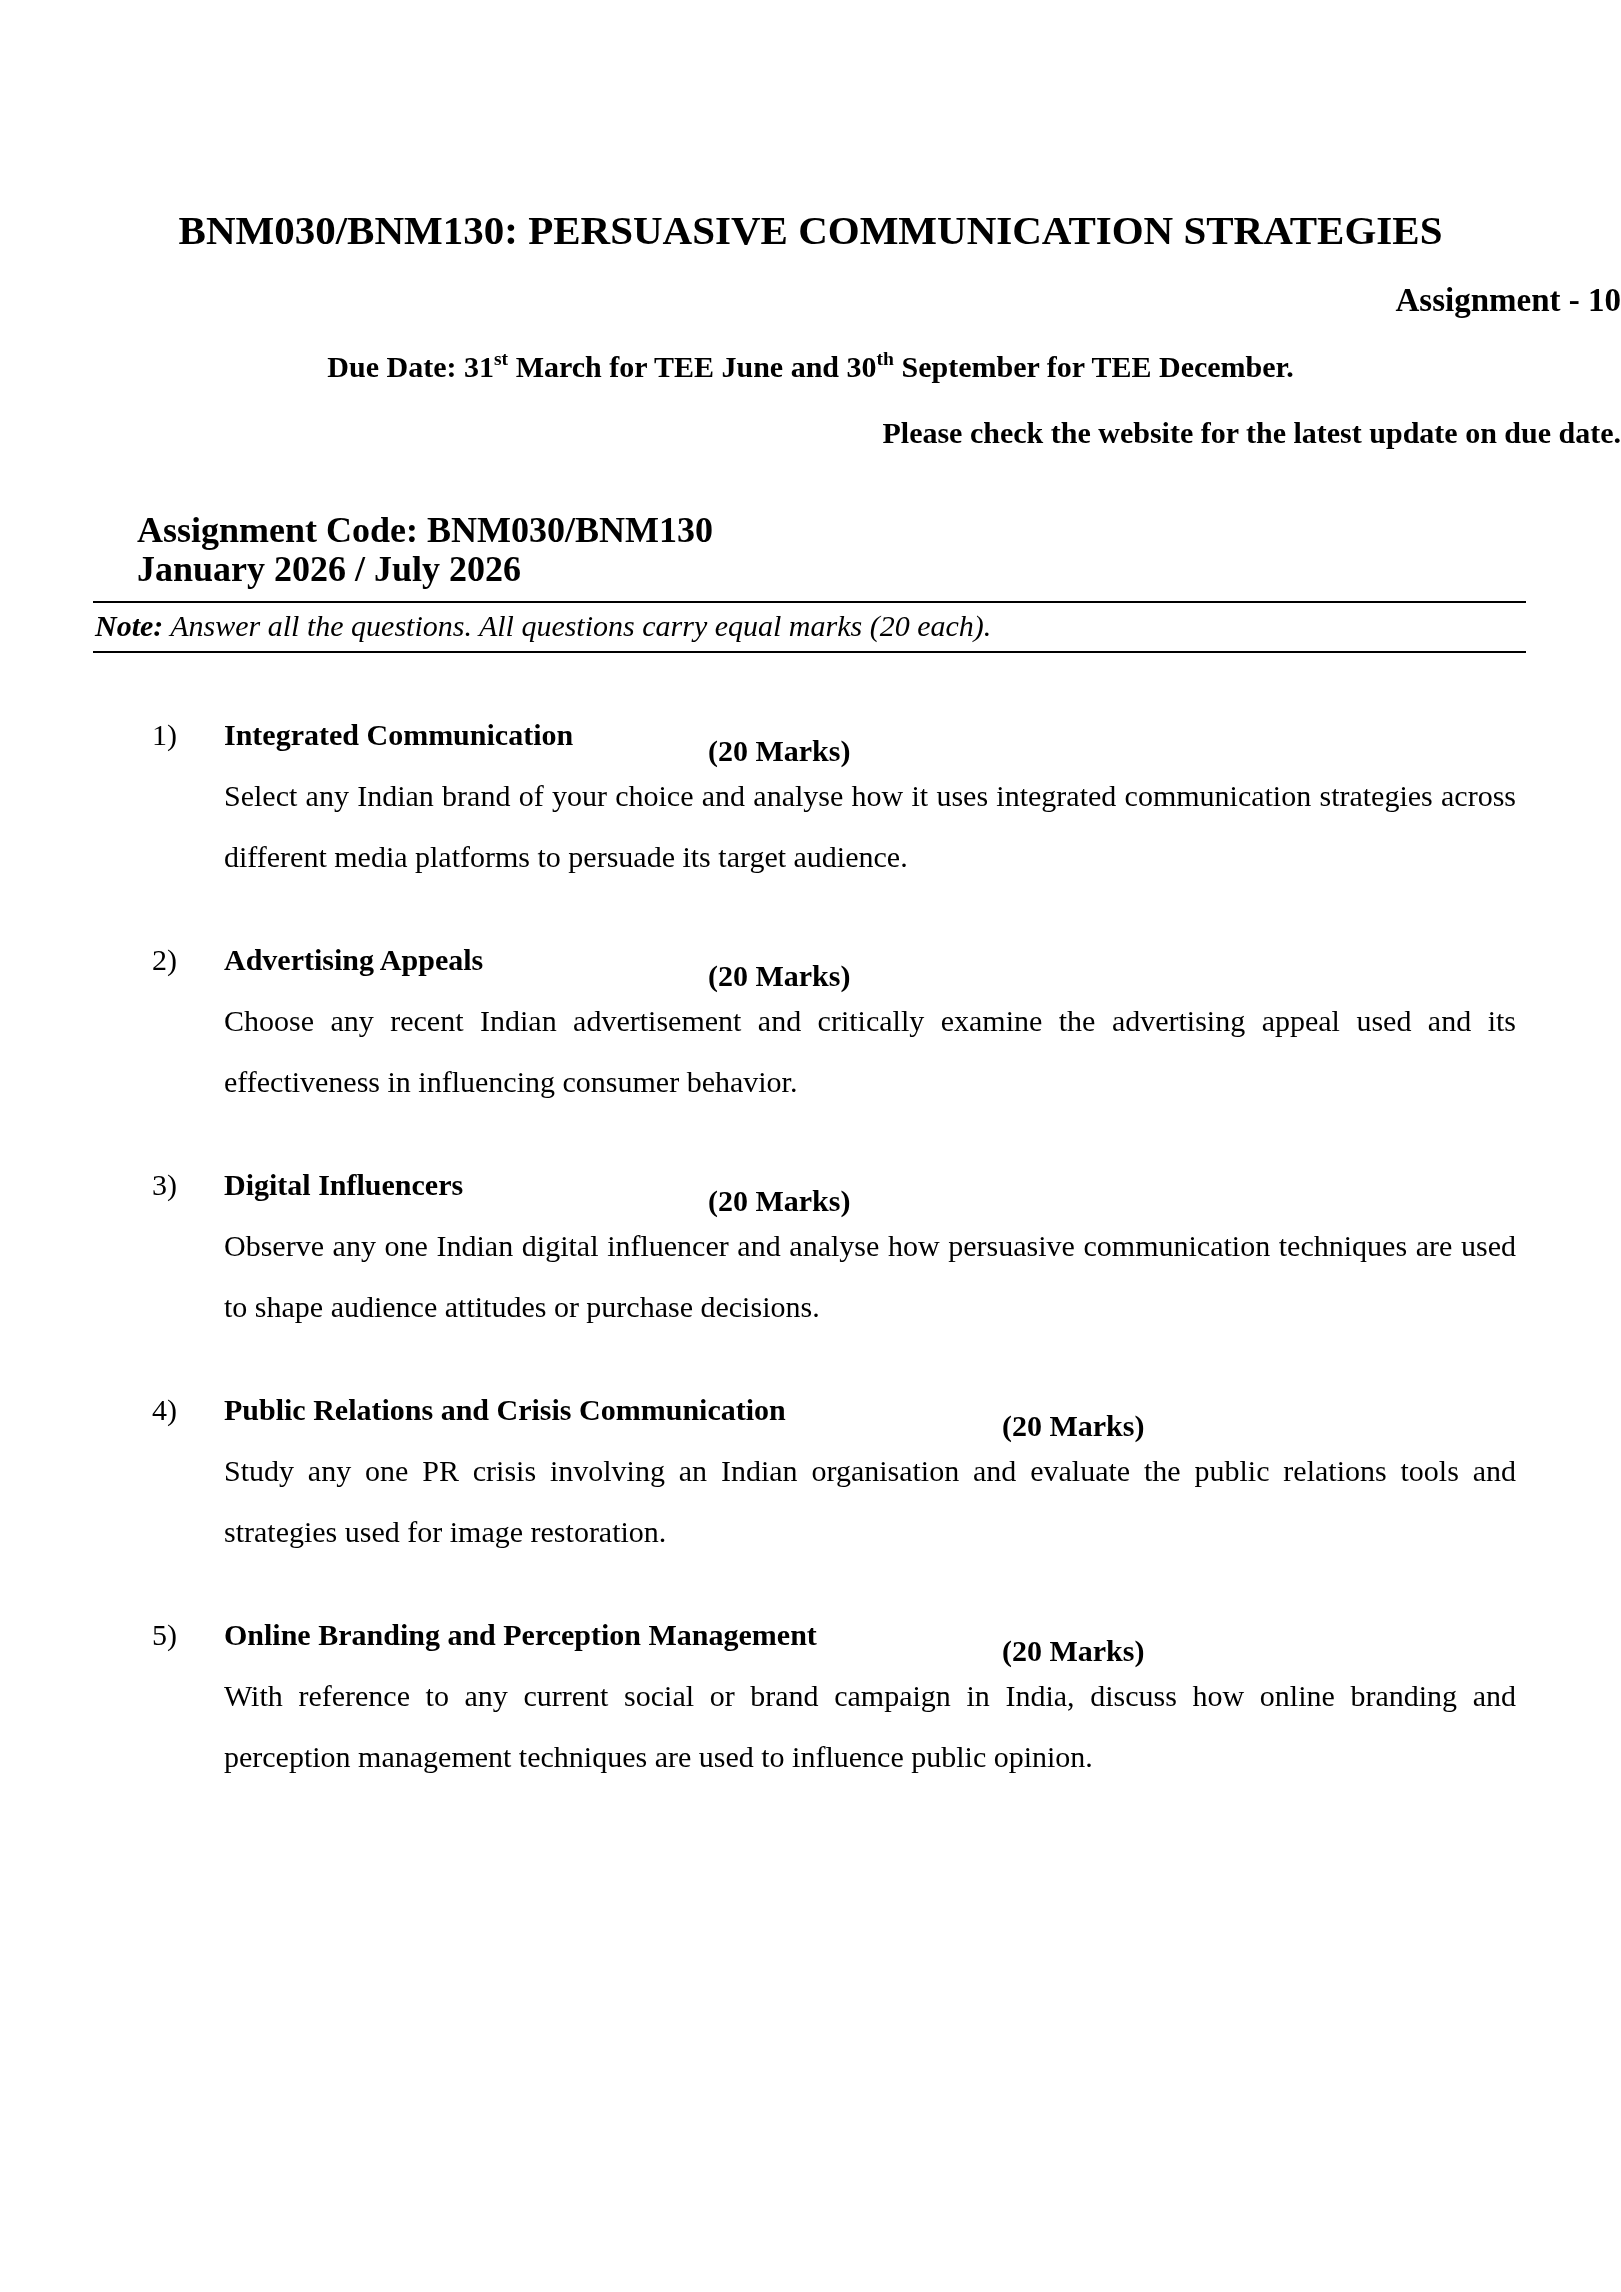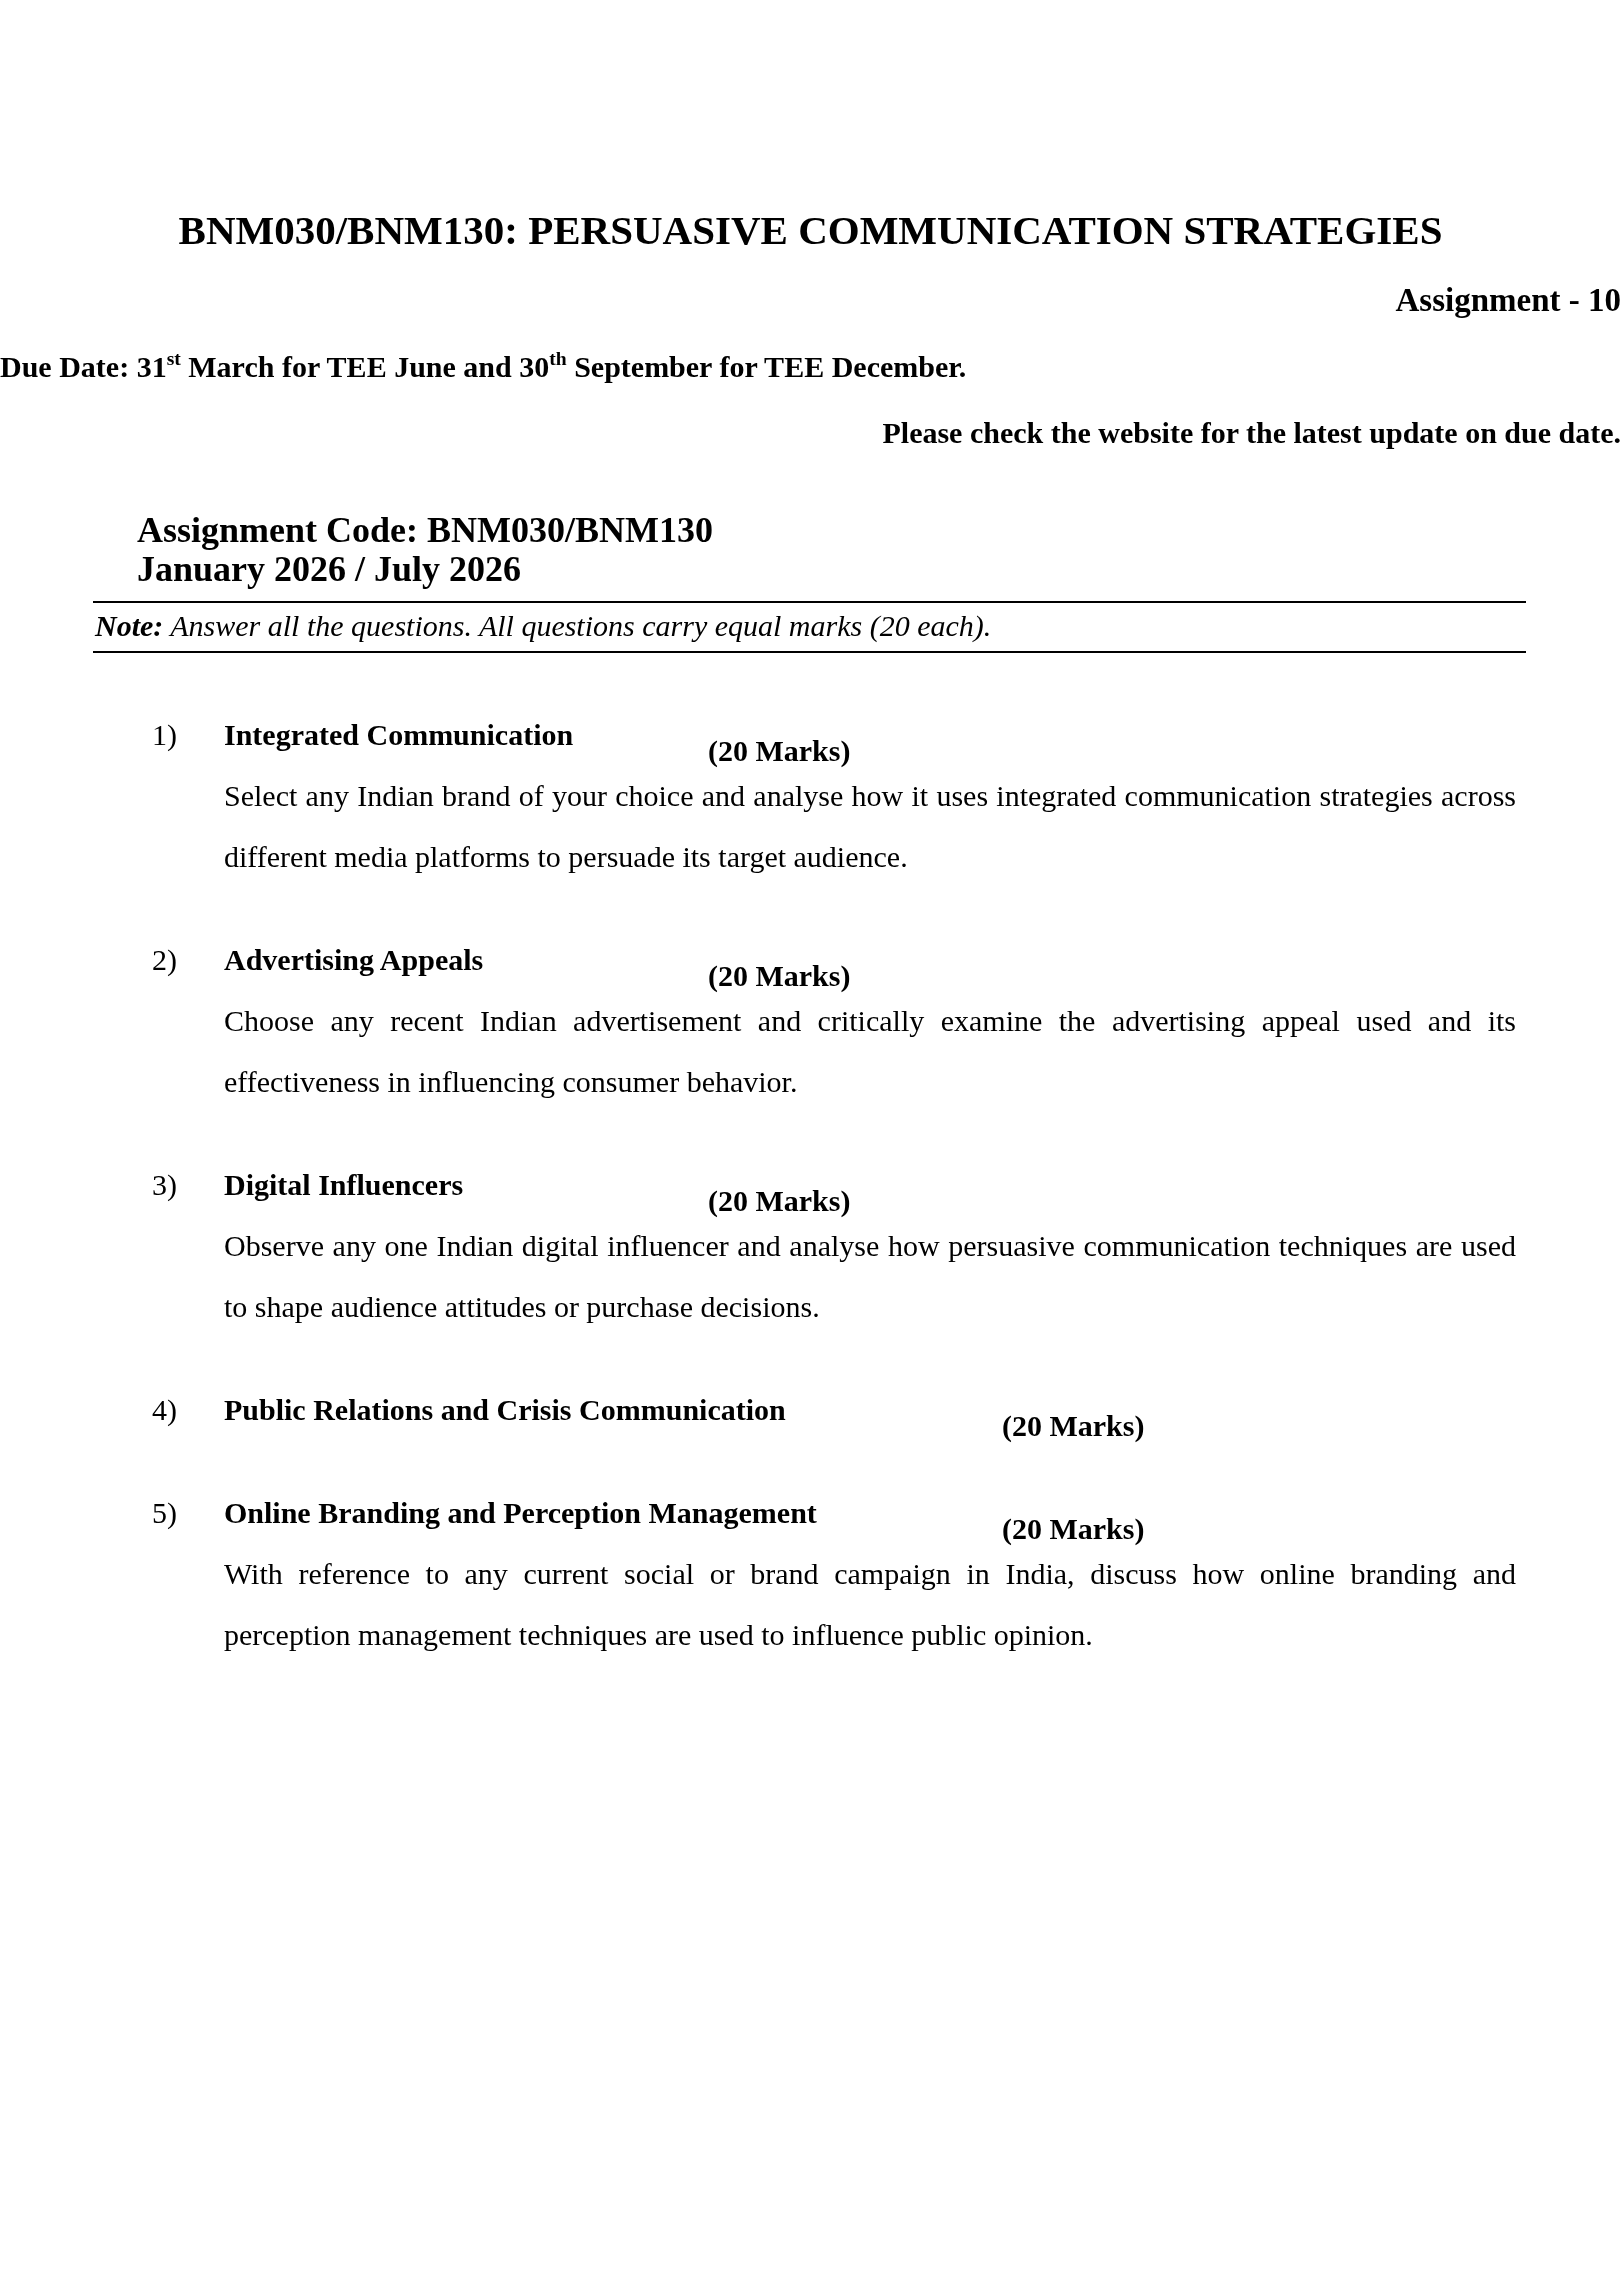--- a/index.html
+++ b/index.html
@@ -28,21 +28,21 @@
   .assignment-title {
     font-size: 33px;
     font-weight: bold;
     margin-top: 29px;
     text-align: right;
   }
   .due-date {
     font-size: 30px;
     font-weight: bold;
     margin-top: 31px;
-    text-align: left;
+    text-align: center;
   }
   .due-date sup {
     font-size: 19.6px;
     vertical-align: baseline;
     position: relative;
     top: -11.8px;
   }
   .website-note {
     font-size: 30px;
     font-weight: bold;
@@ -166,20 +166,21 @@
       </div>
       <div class="q-body">Observe any one Indian digital influencer and analyse how persuasive communication techniques are used to shape audience attitudes or purchase decisions.</div>
     </div>
 
     <div class="question">
       <div class="q-head">
         <span class="q-num">4)</span>
         <span class="q-title">Public Relations and Crisis Communication</span>
         <span class="q-marks">(20 Marks)</span>
       </div>
+      <div class="q-body">Study any one PR crisis involving an Indian organisation and evaluate the public relations tools and strategies used for image restoration.</div>
     </div>
 
     <div class="question">
       <div class="q-head">
         <span class="q-num">5)</span>
         <span class="q-title">Online Branding and Perception Management</span>
         <span class="q-marks">(20 Marks)</span>
       </div>
       <div class="q-body">With reference to any current social or brand campaign in India, discuss how online branding and perception management techniques are used to influence public opinion.</div>
     </div>

